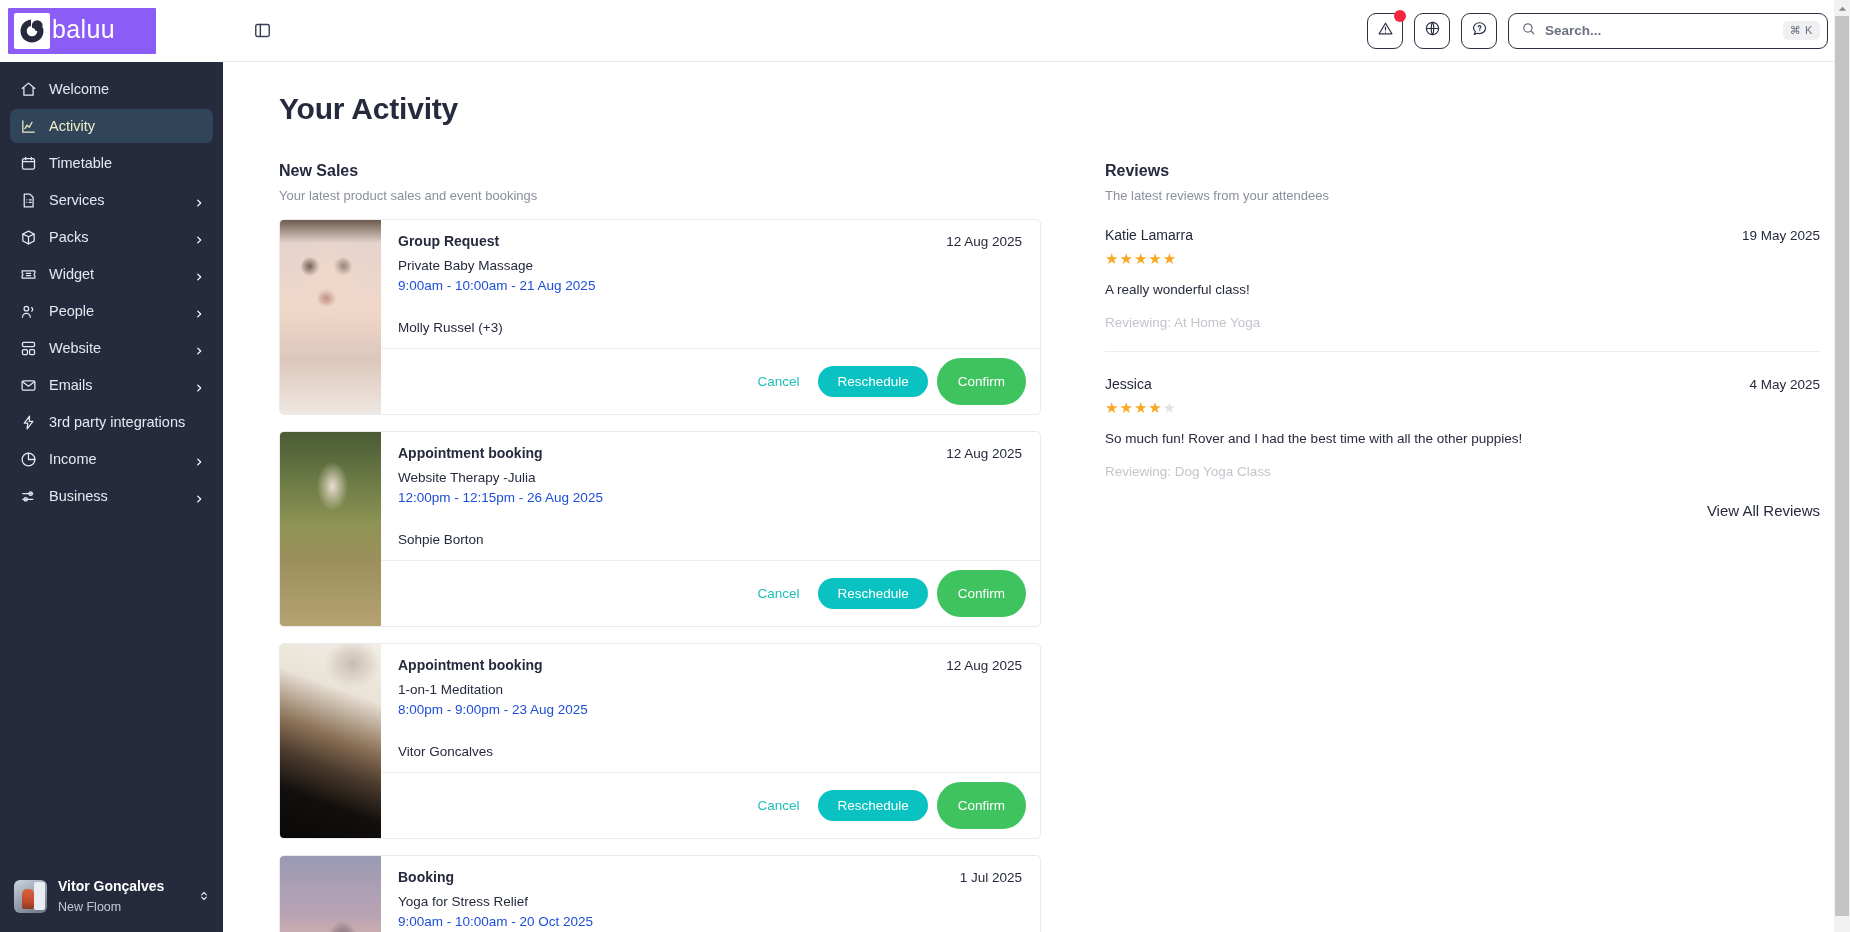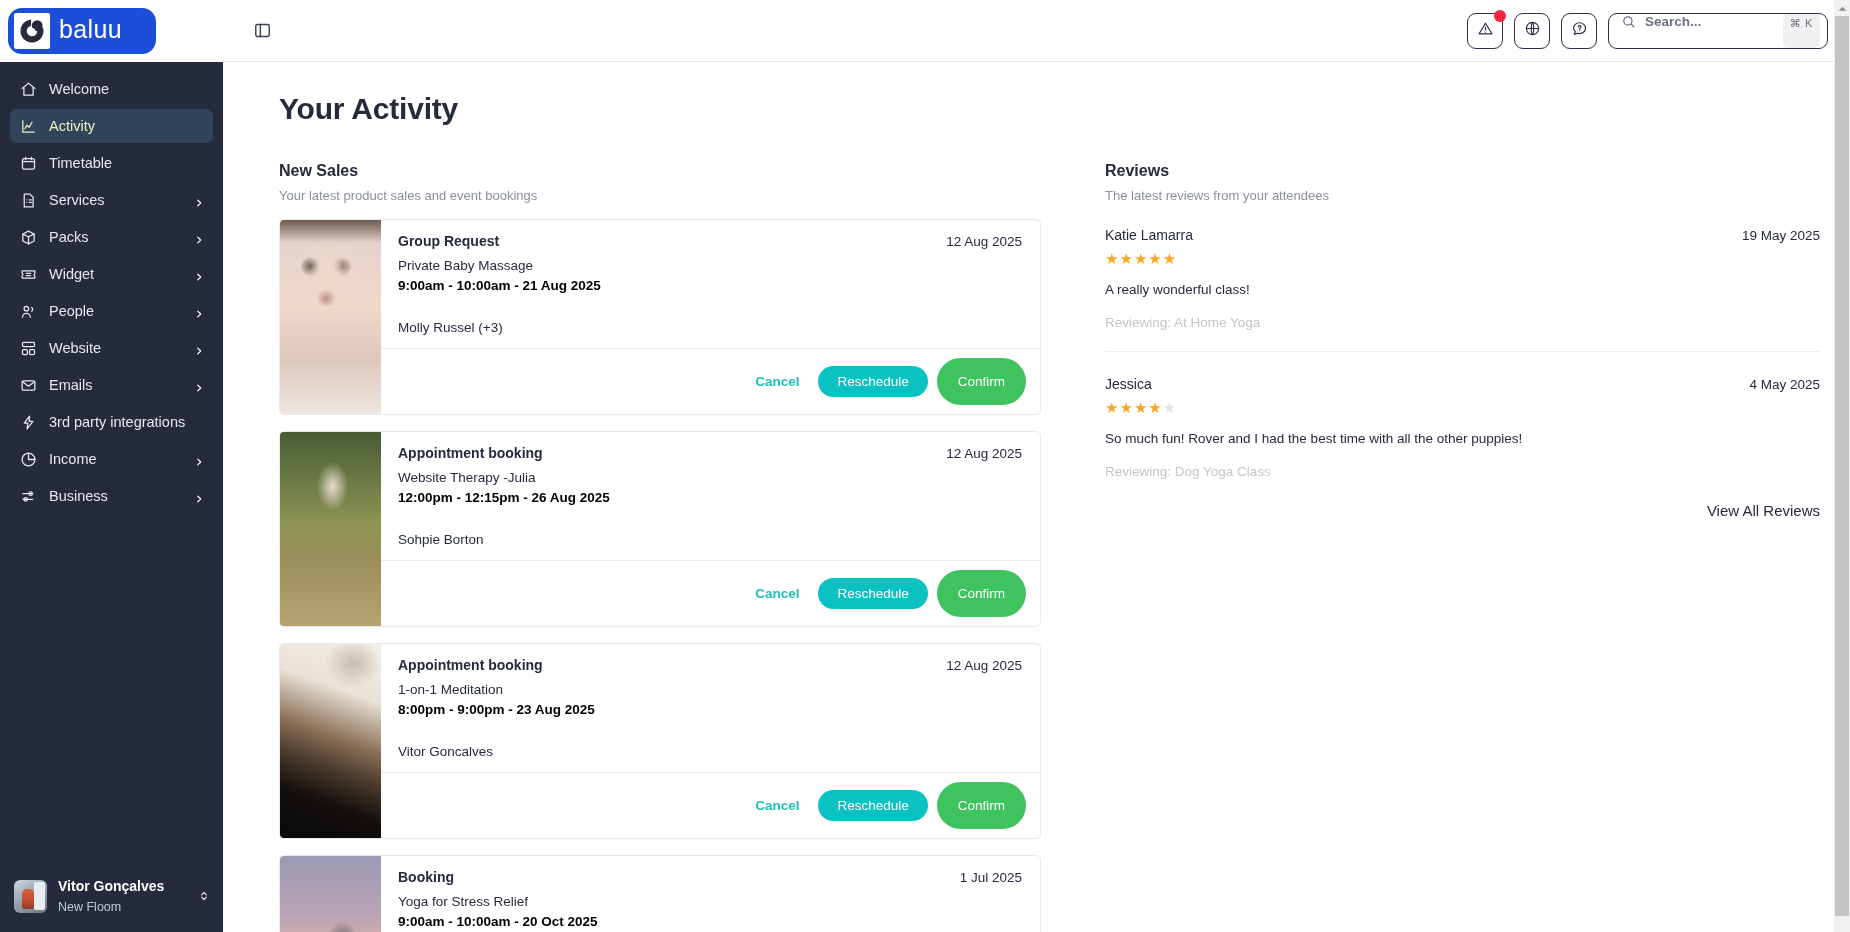--- a/index.html
+++ b/index.html
@@ -16,23 +16,23 @@
     width: 223px; min-width: 223px; height: 932px;
     background: #262a3d;
     display: flex; flex-direction: column;
     position: relative; z-index: 5;
   }
   .logo-wrap {
     height: 62px; background: #ffffff;
     display: flex; align-items: center; padding-left: 8px;
   }
   .logo {
-    background: #1d4ed8; border-radius: 14px;
+    background: #8b5cf6; border-radius: 1px;
     height: 46px; width: 148px;
-    display: flex; align-items: center; gap: 9px; padding-left: 6px;
+    display: flex; align-items: center; gap: 2px; padding-left: 6px;
   }
   .logo-mark {
     width: 36px; height: 36px; background: #ffffff; border-radius: 2px;
     display: flex; align-items: center; justify-content: center;
   }
   .logo-mark svg { display:block; }
   .logo-text {
     color: #ffffff; font-size: 25px; letter-spacing: .4px;
     font-weight: 400; line-height: 1; padding-bottom: 3px;
   }
@@ -91,22 +91,22 @@
   .icon-btn {
     width: 36px; height: 36px; border: 1.3px solid #2c3047; border-radius: 9px;
     display:flex; align-items:center; justify-content:center; cursor:pointer;
     background:#fff; position: relative;
   }
   .dot-badge {
     position:absolute; top:-4px; right:-4px; width: 12px; height:12px;
     background:#f5263c; border-radius:50%;
   }
   .searchbox {
-    width: 220px; height: 36px; border: 1.3px solid #2c3047; border-radius: 9px;
-    display: flex; padding: 0 7px 0 12px; gap: 9px; cursor: text;
+    width: 320px; height: 36px; border: 1.3px solid #2c3047; border-radius: 9px;
+    display: flex; align-items: center; padding: 0 7px 0 12px; gap: 9px; cursor: text;
     background:#fff;
   }
   .search-ph { flex:1; color:#6b7183; font-size: 13.5px; font-weight: 700; }
   .kbd {
     background:#f0f0f2; border-radius:5px; color:#6b7183; font-size: 11px;
     padding: 3px 7px; letter-spacing: .6px;
   }
 
   .content { flex:1; overflow:hidden; padding: 30px 30px 0 56px; }
   .page-title { font-size: 30px; font-weight: 700; color:#262a3d; letter-spacing:-0.2px; }
@@ -123,28 +123,28 @@
     margin-top: 16px; border: 1px solid #e9e9ee; border-radius: 5px;
     display: flex; overflow: hidden; background:#fff;
   }
   .card-img { width: 101px; flex: 0 0 101px; background-size: cover; background-position: center; }
   .card-body { flex: 1; display:flex; flex-direction: column; }
   .card-top { padding: 13px 18px 13px 17px; }
   .card-row1 { display:flex; align-items: baseline; }
   .card-type { font-size: 14px; font-weight: 700; color:#262a3d; flex: 1; }
   .card-date { font-size: 13.5px; color:#262a3d; }
   .card-name { font-size: 13.5px; color:#262a3d; margin-top: 9px; }
-  .card-time { font-size: 13.5px; color:#000000; margin-top: 5px; font-weight: bold; }
+  .card-time { font-size: 13.5px; color:#1d4ed8; margin-top: 5px; }
   .card-person { font-size: 13.5px; color:#262a3d; margin-top: 27px; }
   .card-actions {
     border-top: 1px solid #ececed; padding: 9px 14px 9px 0;
     display:flex; align-items:center; justify-content:flex-end; gap: 9px;
   }
   .btn { border:none; border-radius: 999px; font-size: 13.5px; cursor:pointer; font-family: inherit; }
-  .btn-link { background:none; color:#1fbfb6; padding: 6px 10px; font-weight: 700; }
+  .btn-link { background:none; color:#1fbfb6; padding: 6px 10px; font-weight: 400; }
   .btn-resched { background:#0bc2c2; color:#fff; padding: 8px 19px; }
   .btn-confirm { background:#3fc35f; color:#fff; padding: 16px 21px; }
 
   
   .review { padding-top: 3px; }
   .rev-head { display:flex; align-items:baseline; margin-top: 21px; }
   .rev-name { flex:1; font-size: 14px; color:#262a3d; }
   .rev-date { font-size: 13.5px; color:#262a3d; }
   .stars { margin-top: 8px; font-size: 15px; letter-spacing: 1px; line-height: 1; }
   .star-on { color:#f9a825; }

